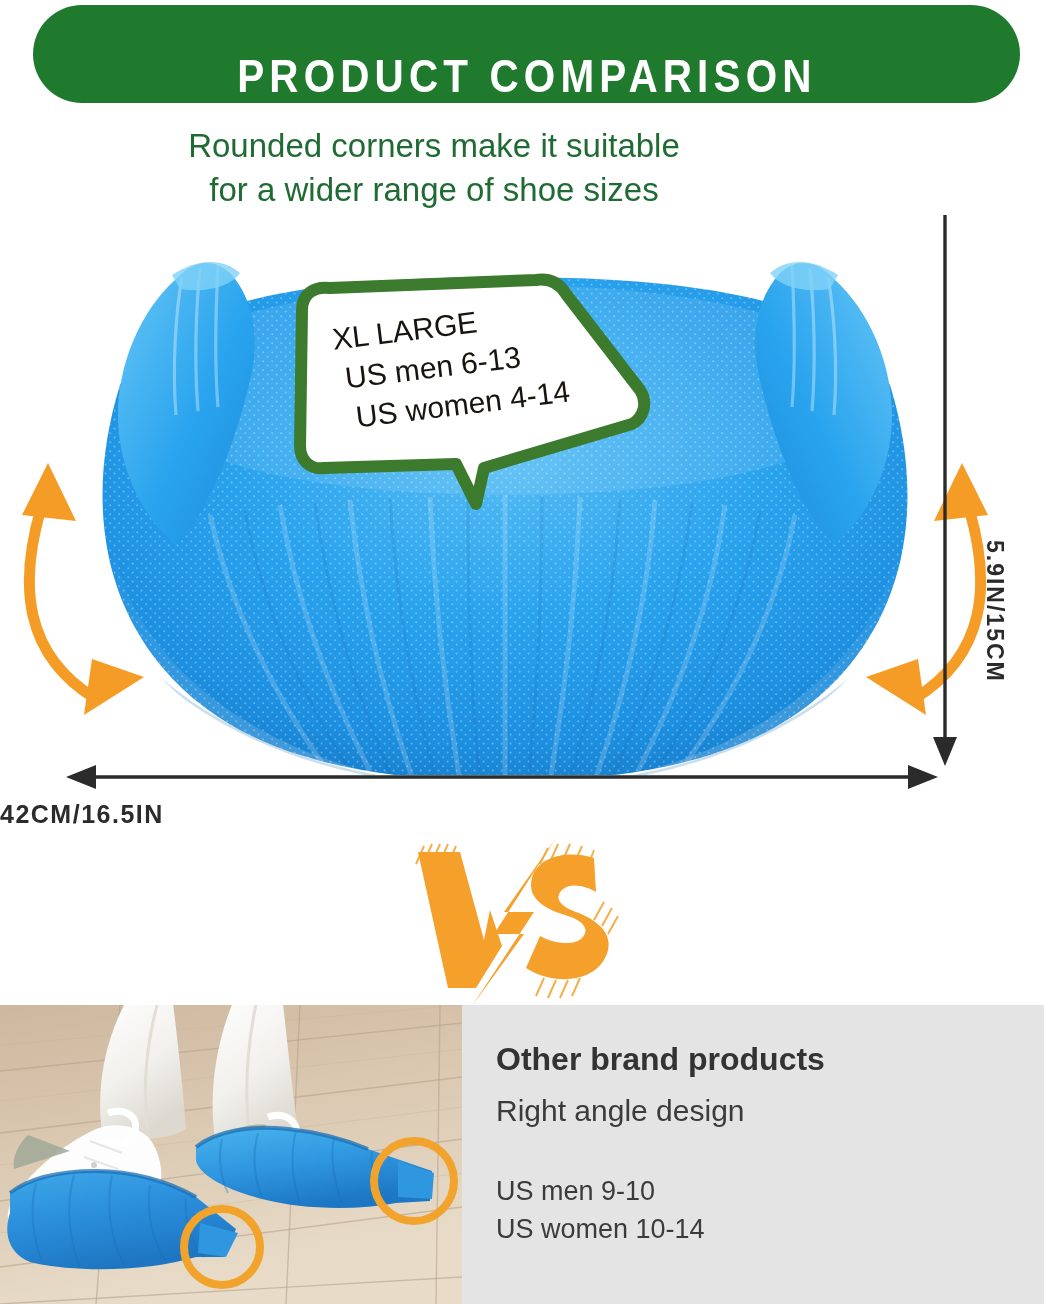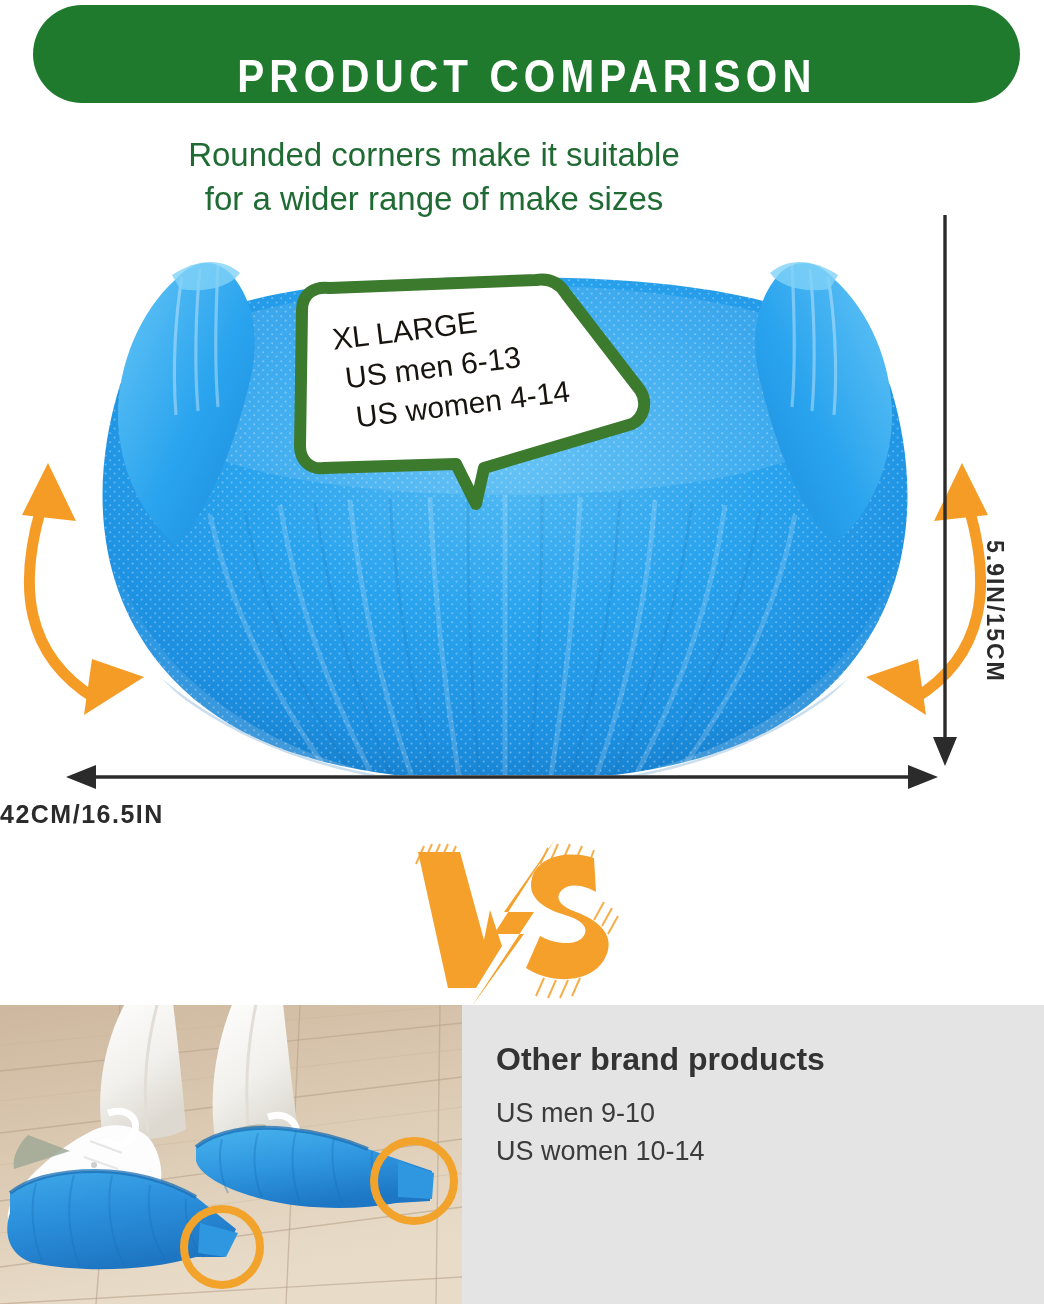--- a/index.html
+++ b/index.html
@@ -35,21 +35,21 @@
     font-size: 47px;
     letter-spacing: 6px;
     transform: scaleX(0.86);
     white-space: nowrap;
   }
 
   
   #subtitle {
     position: absolute;
     left: 0;
-    top: 133px;
+    top: 124px;
     width: 868px;
     text-align: center;
     color: #1F6B33;
     font-size: 33px;
     line-height: 44px;
     font-family: "Liberation Sans Narrow", "Liberation Sans", sans-serif;
   }
   #subtitle .l2 { display: block; }
 
   
@@ -159,21 +159,21 @@
 </style>
 </head>
 <body>
 
 <div id="header-banner">
   <div id="header-title">PRODUCT COMPARISON</div>
 </div>
 
 <div id="subtitle">
   <span class="l1">Rounded corners make it suitable</span>
-  <span class="l2">for a wider range of make sizes</span>
+  <span class="l2">for a wider range of shoe sizes</span>
 </div>
 
 <div id="product-area">
   <svg width="1044" height="560" viewBox="0 0 1044 560" xmlns="http://www.w3.org/2000/svg">
     <defs>
       <radialGradient id="fabGrad" cx="50%" cy="35%" r="72%">
         <stop offset="0%" stop-color="#57BDF4"></stop>
         <stop offset="45%" stop-color="#29A3EE"></stop>
         <stop offset="80%" stop-color="#1C8FE0"></stop>
         <stop offset="100%" stop-color="#1478C4"></stop>
@@ -474,16 +474,17 @@
 
       <path d="M 200 218 L 238 228 L 226 252 L 198 248 Z" fill="#2f97df"></path>
 
       <circle cx="414" cy="176" r="40" fill="none" stroke="#F2A32C" stroke-width="8"></circle>
       <circle cx="222" cy="242" r="38" fill="none" stroke="#F2A32C" stroke-width="8"></circle>
     </svg>
   </div>
 
   <div id="other-info">
     <div id="other-title">Other brand products</div>
+    <div id="other-subtitle">Right angle design</div>
     <div class="other-size-line">US men 9-10</div>
     <div class="other-size-line">US women 10-14</div>
   </div>
 </div>
 
 </body></html>

